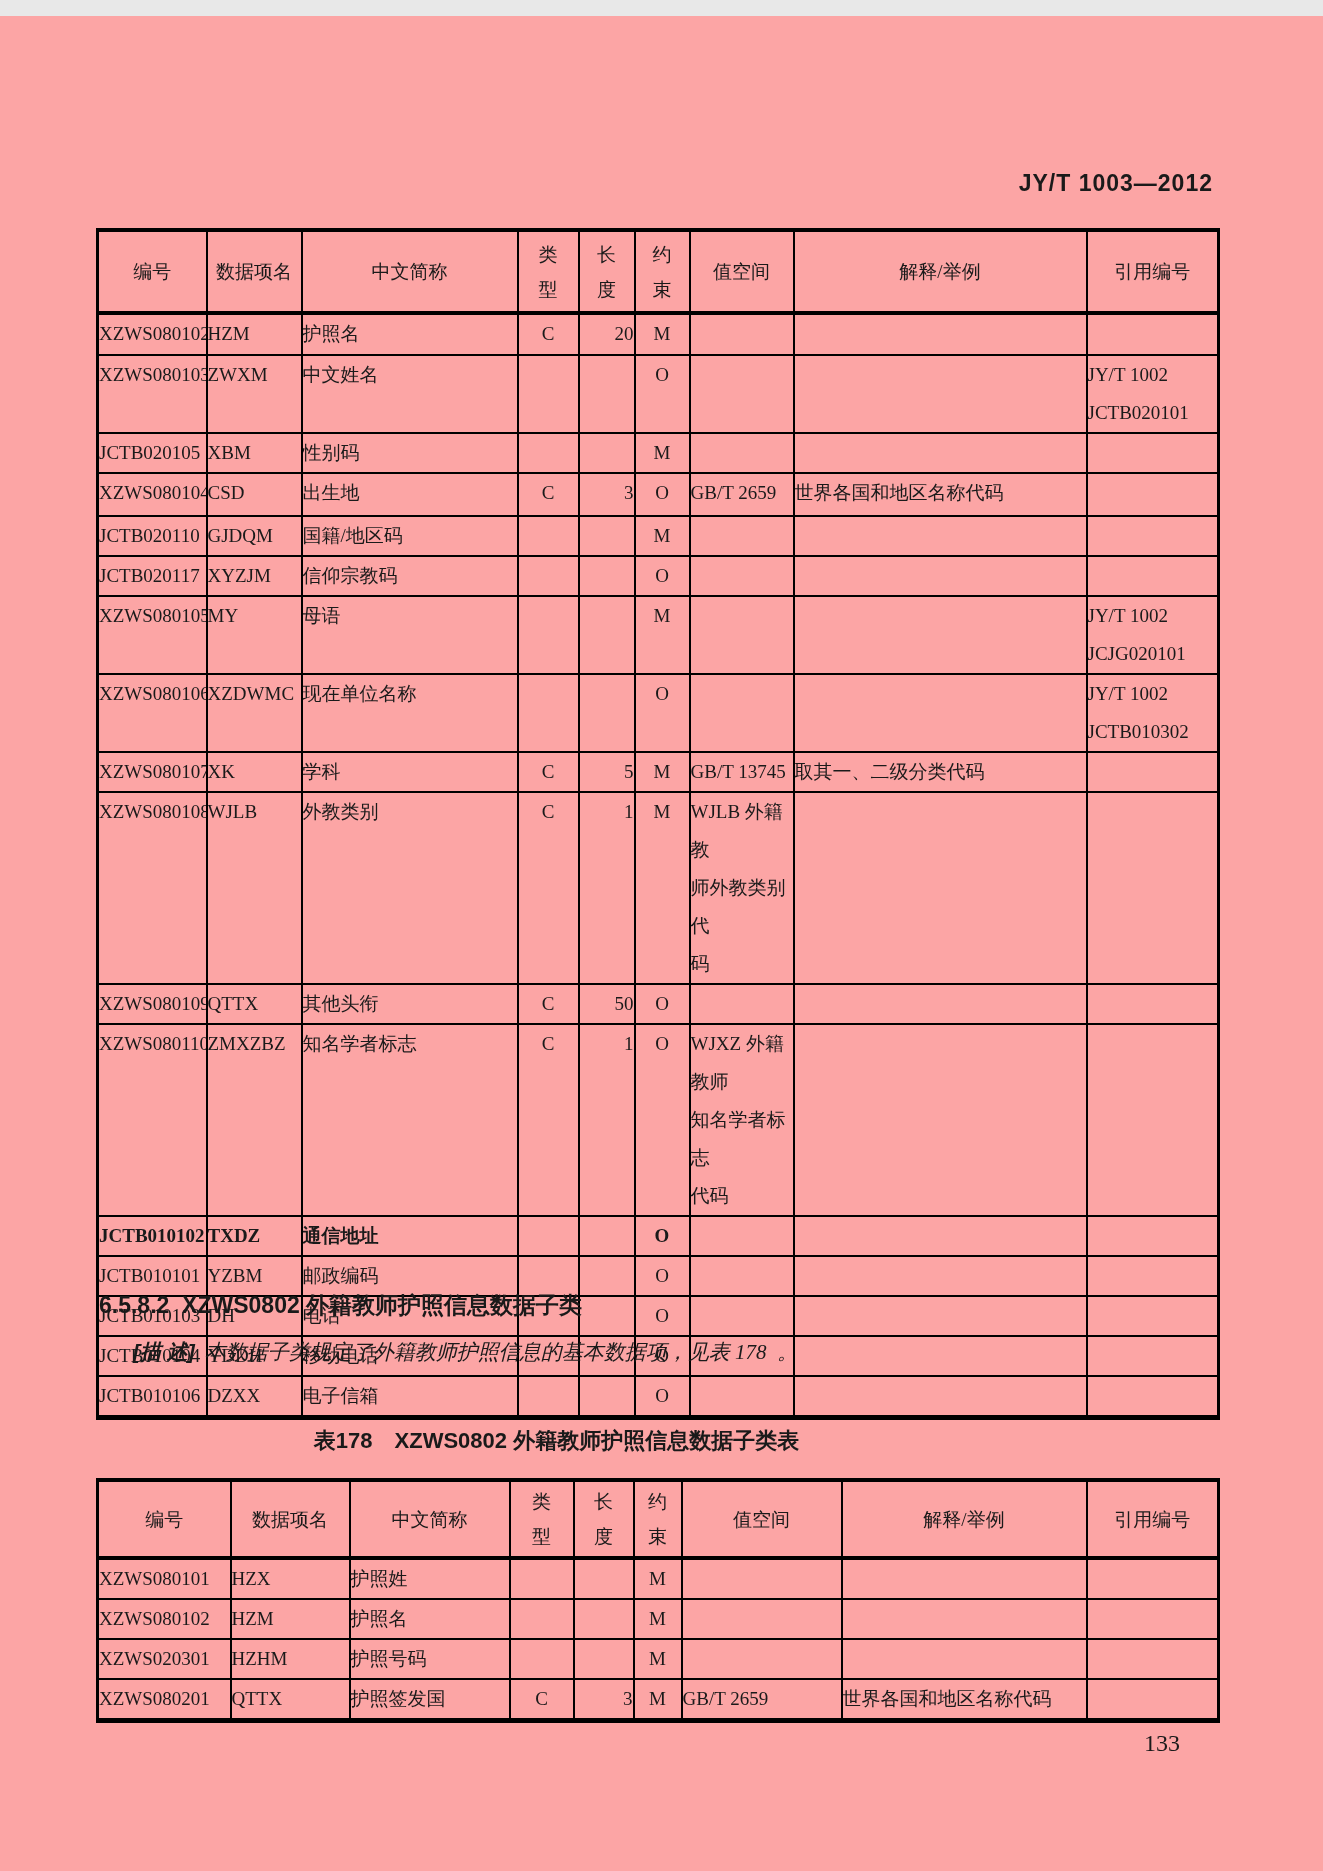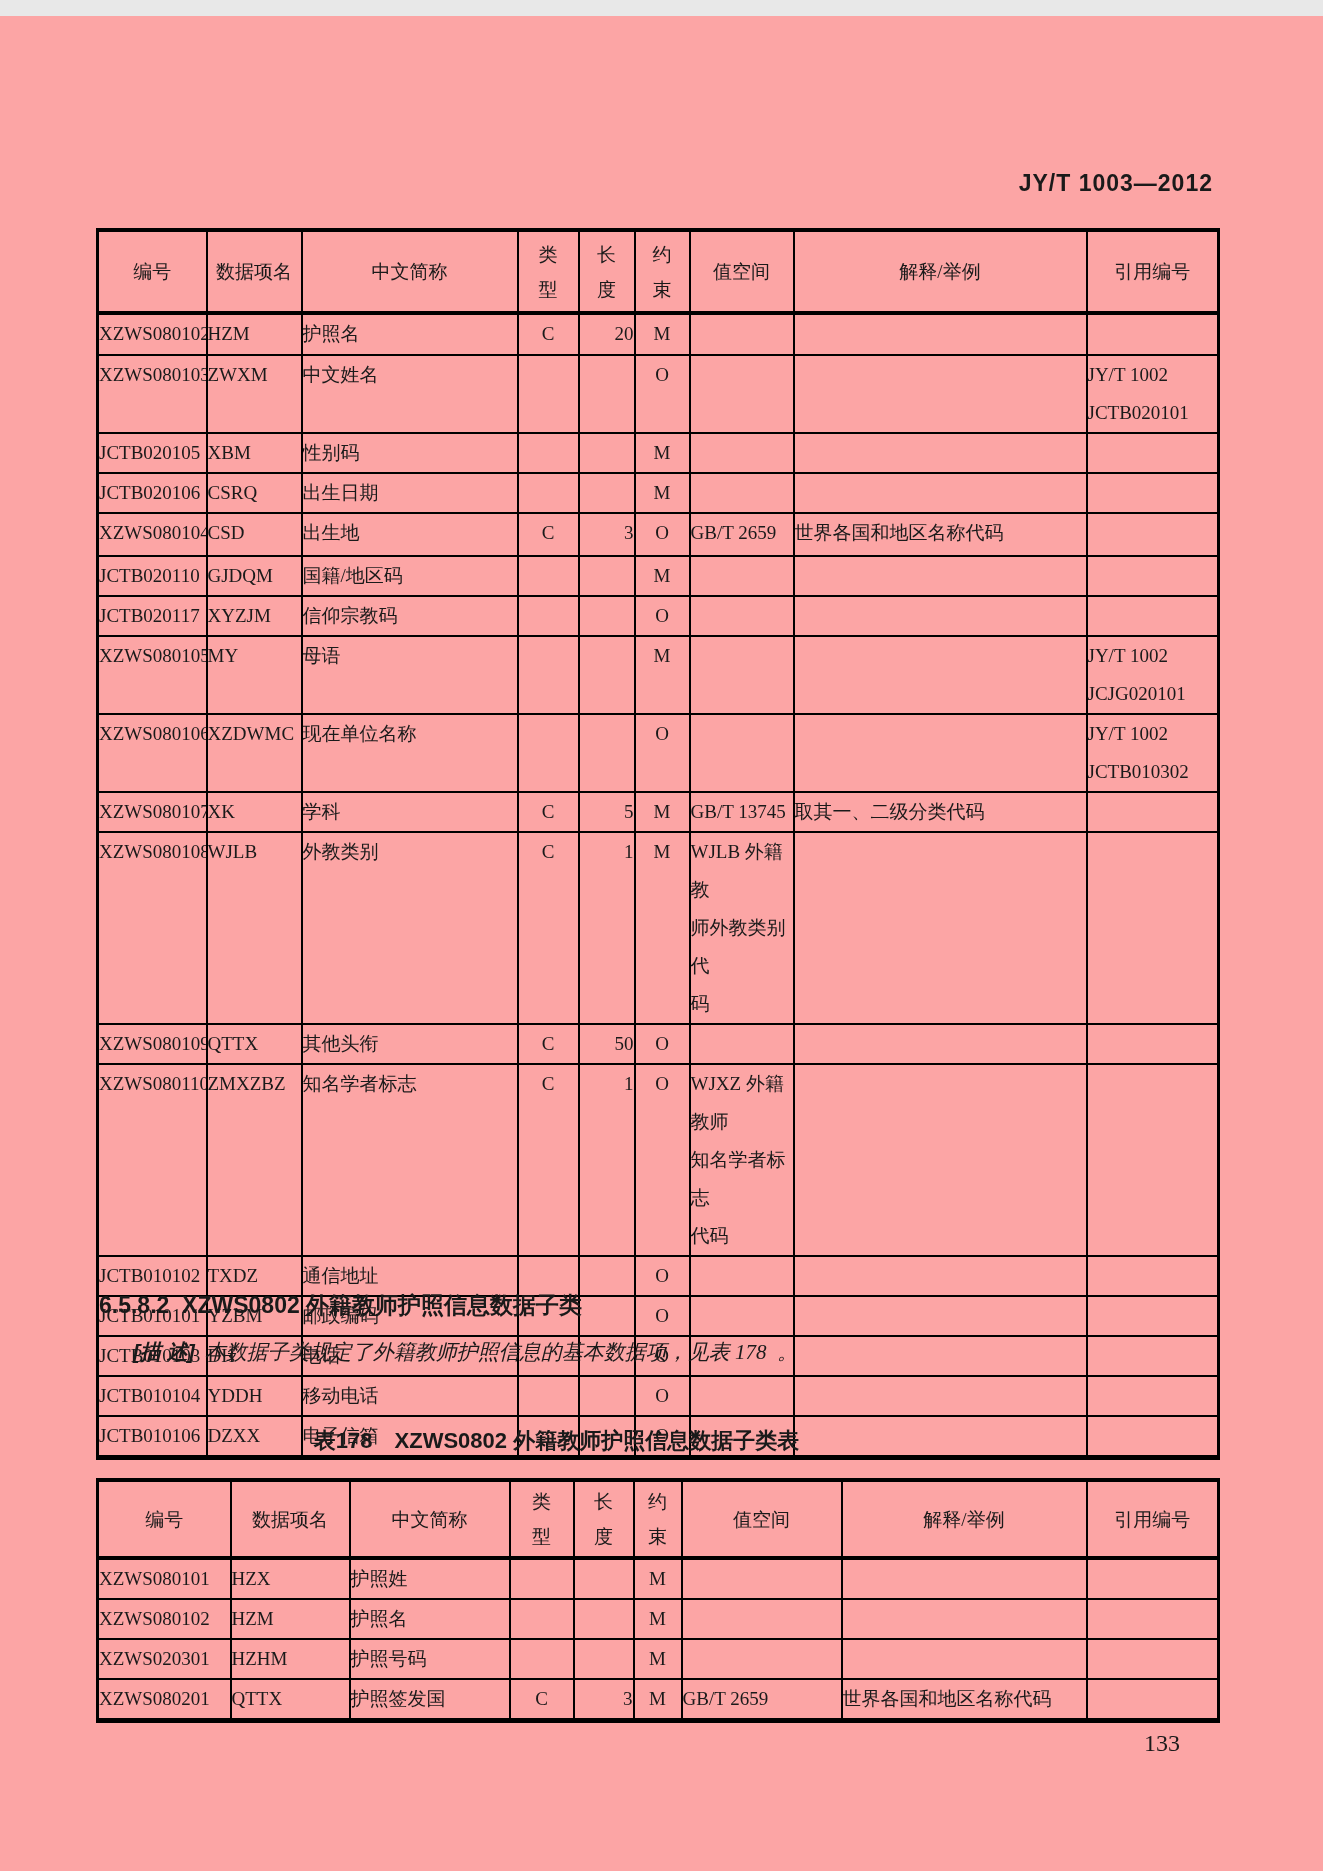--- a/index.html
+++ b/index.html
@@ -188,31 +188,20 @@
           <td class="al-left"><div class="cl">JCTB020105</div></td>
           <td class="al-left"><div class="cl">XBM</div></td>
           <td class="al-left"><div class="cl">性别码</div></td>
           <td class="al-center"><div class="cl"></div></td>
           <td class="al-right"><div class="cl"></div></td>
           <td class="al-center"><div class="cl">M</div></td>
           <td class="al-left"><div class="cl"></div></td>
           <td class="al-left"><div class="cl"></div></td>
           <td class="al-left"><div class="cl"></div></td>
         </tr>
-        <tr style="height: 40px;">
-          <td class="al-left"><div class="cl">JCTB020106</div></td>
-          <td class="al-left"><div class="cl">CSRQ</div></td>
-          <td class="al-left"><div class="cl">出生日期</div></td>
-          <td class="al-center"><div class="cl"></div></td>
-          <td class="al-right"><div class="cl"></div></td>
-          <td class="al-center"><div class="cl">M</div></td>
-          <td class="al-left"><div class="cl"></div></td>
-          <td class="al-left"><div class="cl"></div></td>
-          <td class="al-left"><div class="cl"></div></td>
-        </tr>
         <tr style="height: 43px;">
           <td class="al-left"><div class="cl">XZWS080104</div></td>
           <td class="al-left"><div class="cl">CSD</div></td>
           <td class="al-left"><div class="cl">出生地</div></td>
           <td class="al-center"><div class="cl">C</div></td>
           <td class="al-right"><div class="cl">3</div></td>
           <td class="al-center"><div class="cl">O</div></td>
           <td class="al-left"><div class="cl">GB/T 2659</div></td>
           <td class="al-left"><div class="cl">世界各国和地区名称代码</div></td>
           <td class="al-left"><div class="cl"></div></td>
@@ -312,21 +301,21 @@
           <td class="al-right"><div class="cl">1</div></td>
           <td class="al-center"><div class="cl">O</div></td>
           <td class="al-left wrapcell">
             <div class="cl">WJXZ 外籍教师</div>
             <div class="cl">知名学者标志</div>
             <div class="cl">代码</div>
           </td>
           <td class="al-left"><div class="cl"></div></td>
           <td class="al-left"><div class="cl"></div></td>
         </tr>
-        <tr style="height: 34px;">
+        <tr style="height: 34px; font-weight: bold;">
           <td class="al-left"><div class="cl">JCTB010102</div></td>
           <td class="al-left"><div class="cl">TXDZ</div></td>
           <td class="al-left"><div class="cl">通信地址</div></td>
           <td class="al-center"><div class="cl"></div></td>
           <td class="al-right"><div class="cl"></div></td>
           <td class="al-center"><div class="cl">O</div></td>
           <td class="al-left"><div class="cl"></div></td>
           <td class="al-left"><div class="cl"></div></td>
           <td class="al-left"><div class="cl"></div></td>
         </tr>

